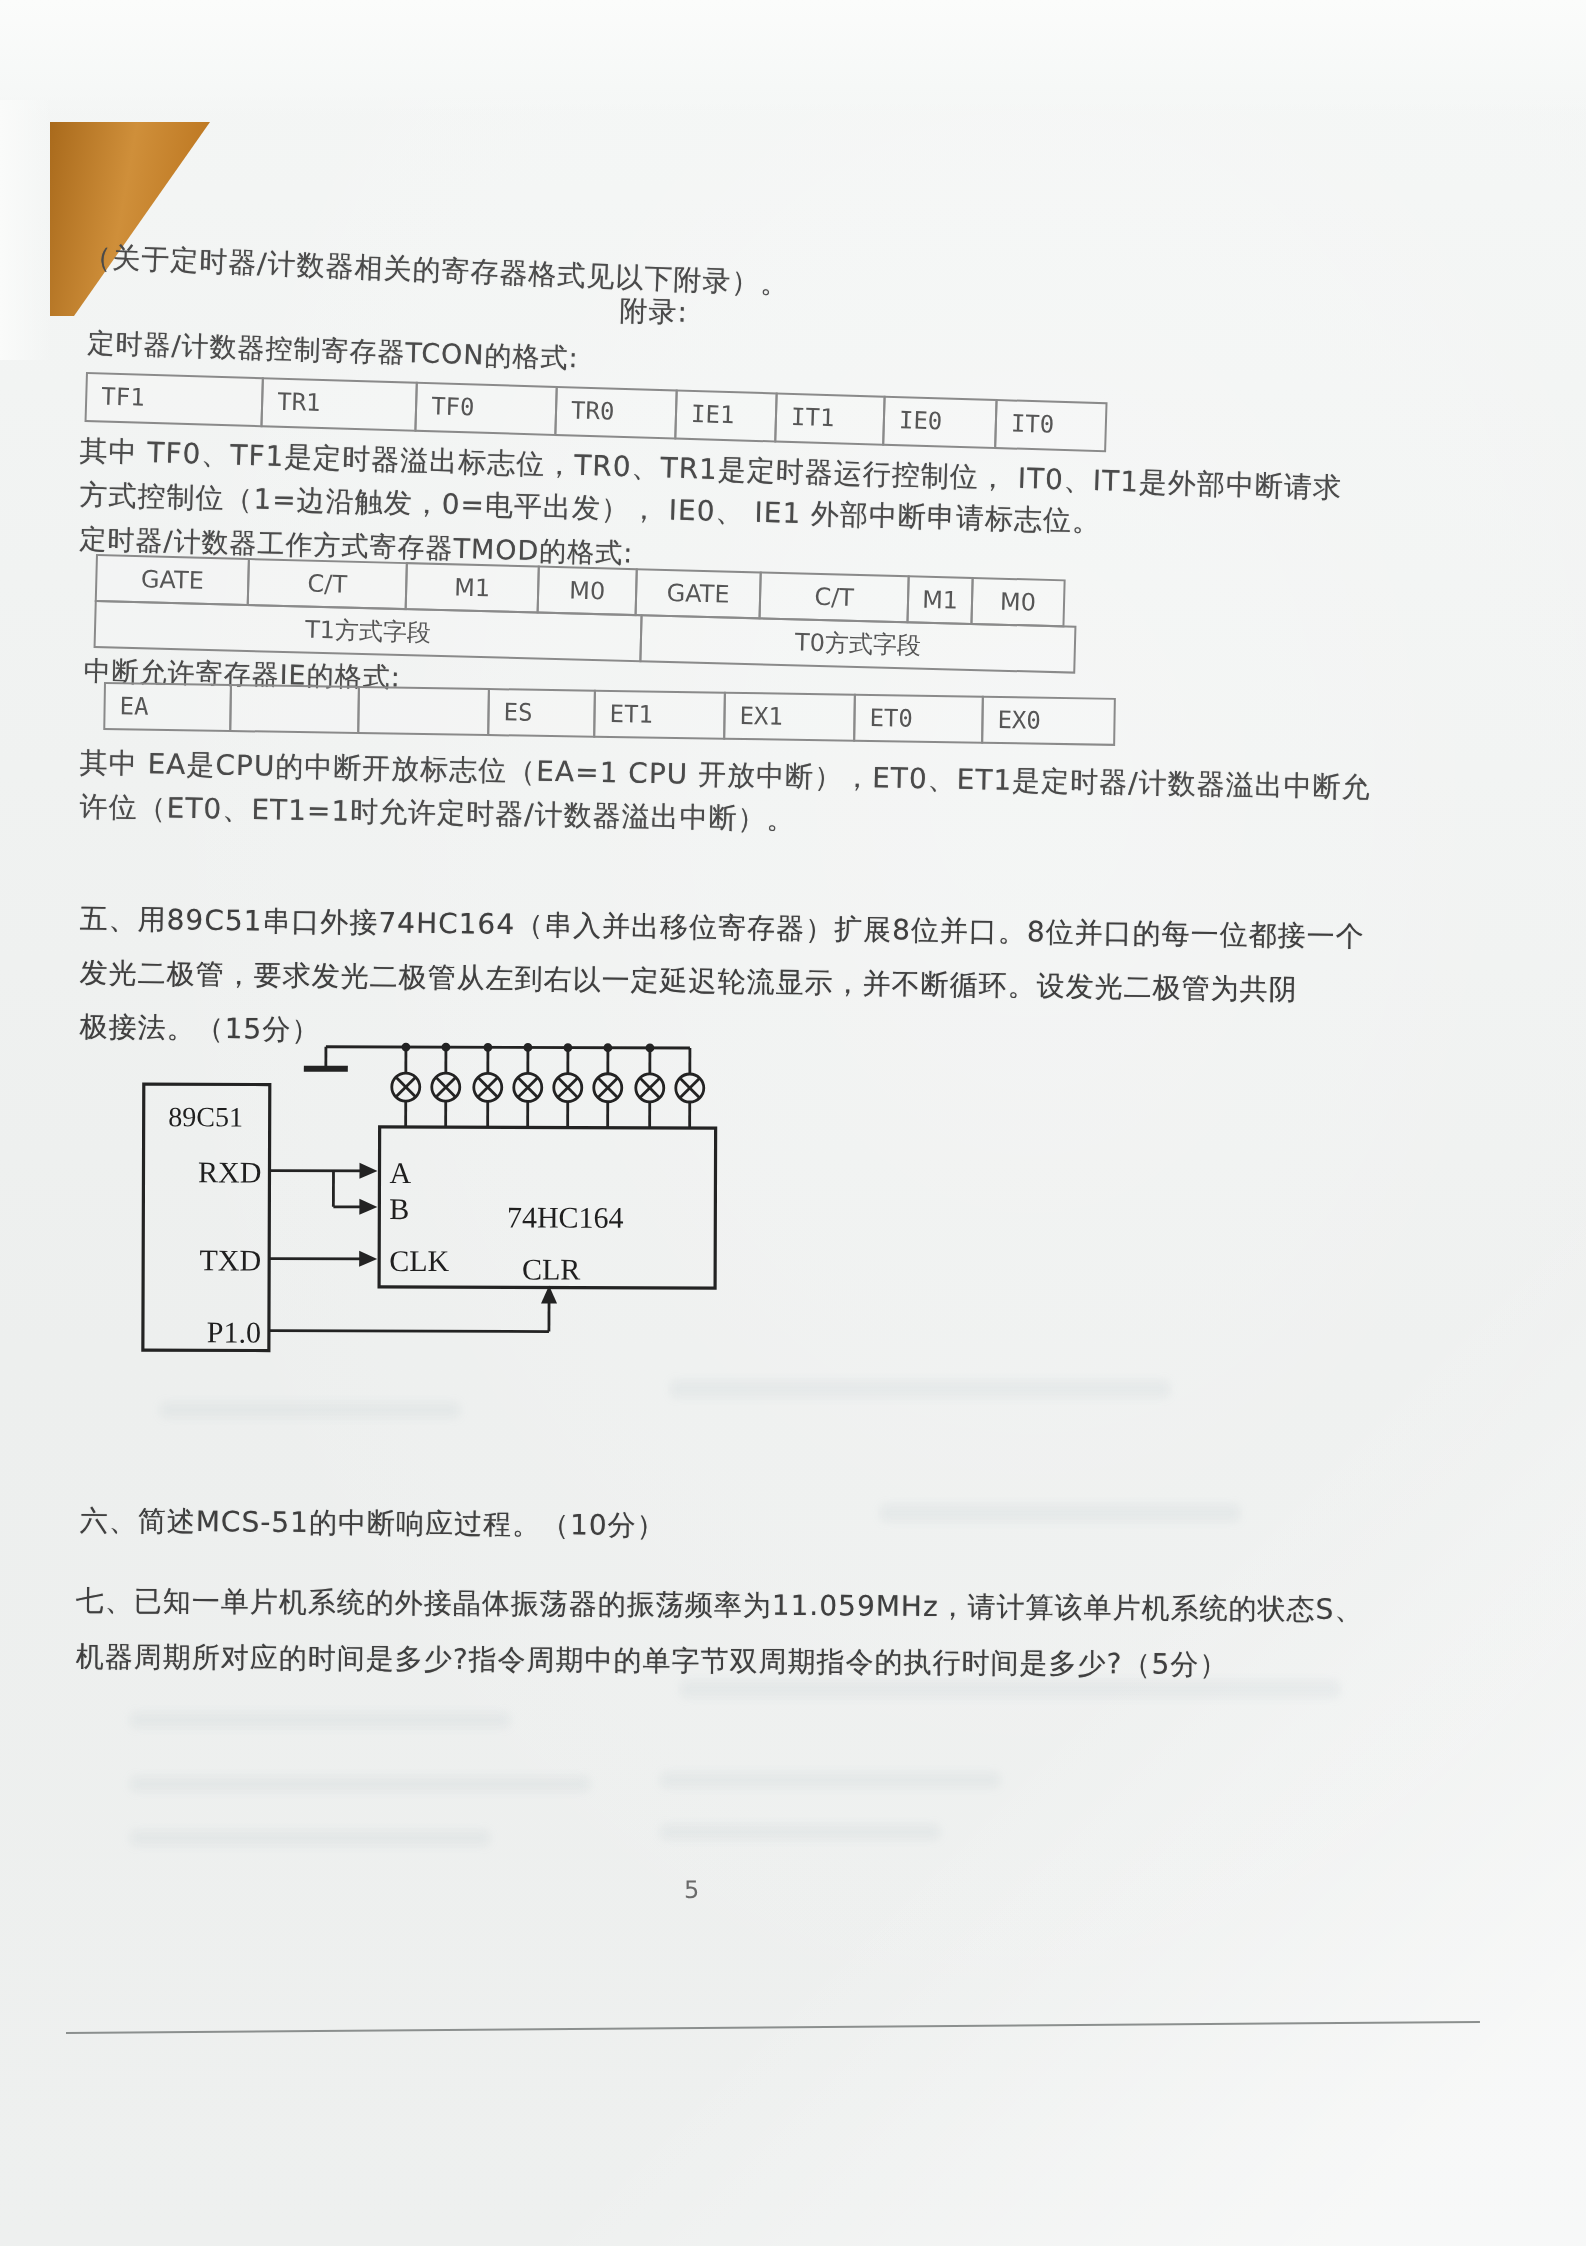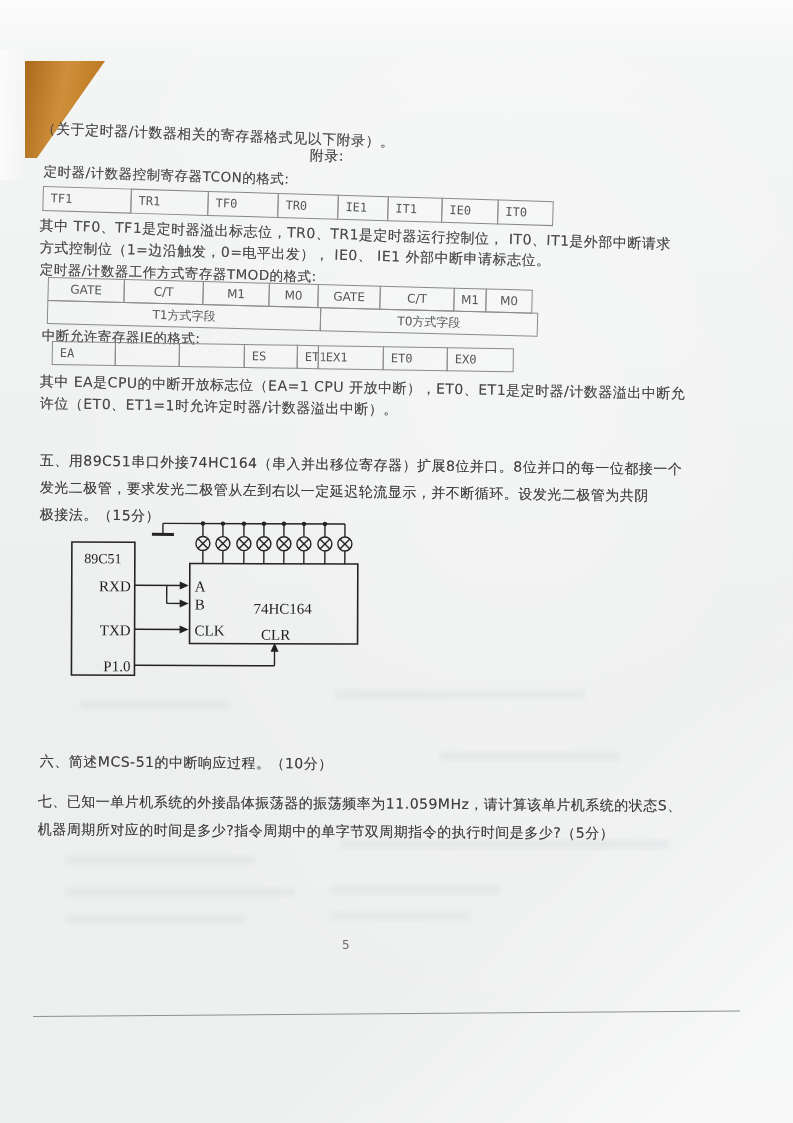--- a/index.html
+++ b/index.html
@@ -96,21 +96,21 @@
     </div>
   </div>
 
   <div class="txt cap" style="left:42px;top:327px;transform:rotate(1.2deg);">中断允许寄存器IE的格式:</div>
   <div class="reg-table ie" style="left:52px;top:341px;transform:rotate(0.9deg);">
     <div class="reg-row">
       <div class="cell" style="width:64px">EA</div>
       <div class="cell" style="width:65px"></div>
       <div class="cell" style="width:66px"></div>
       <div class="cell" style="width:54px">ES</div>
-      <div class="cell" style="width:22px">ET1</div>
+      <div class="cell" style="width:66px">ET1</div>
       <div class="cell" style="width:66px">EX1</div>
       <div class="cell" style="width:65px">ET0</div>
       <div class="cell" style="width:67px">EX0</div>
     </div>
   </div>
   <div class="txt" style="left:40px;top:373px;transform:rotate(1.1deg);">其中 EA是CPU的中断开放标志位（EA=1 CPU 开放中断），ET0、ET1是定时器/计数器溢出中断允</div>
   <div class="txt" style="left:40px;top:395px;transform:rotate(1.0deg);">许位（ET0、ET1=1时允许定时器/计数器溢出中断）。</div>
 
   <div class="txt q" style="left:40px;top:447px;transform:rotate(0.8deg);">五、用89C51串口外接74HC164（串入并出移位寄存器）扩展8位并口。8位并口的每一位都接一个</div>
   <div class="txt q" style="left:40px;top:474px;transform:rotate(0.8deg);">发光二极管，要求发光二极管从左到右以一定延迟轮流显示，并不断循环。设发光二极管为共阴</div>

